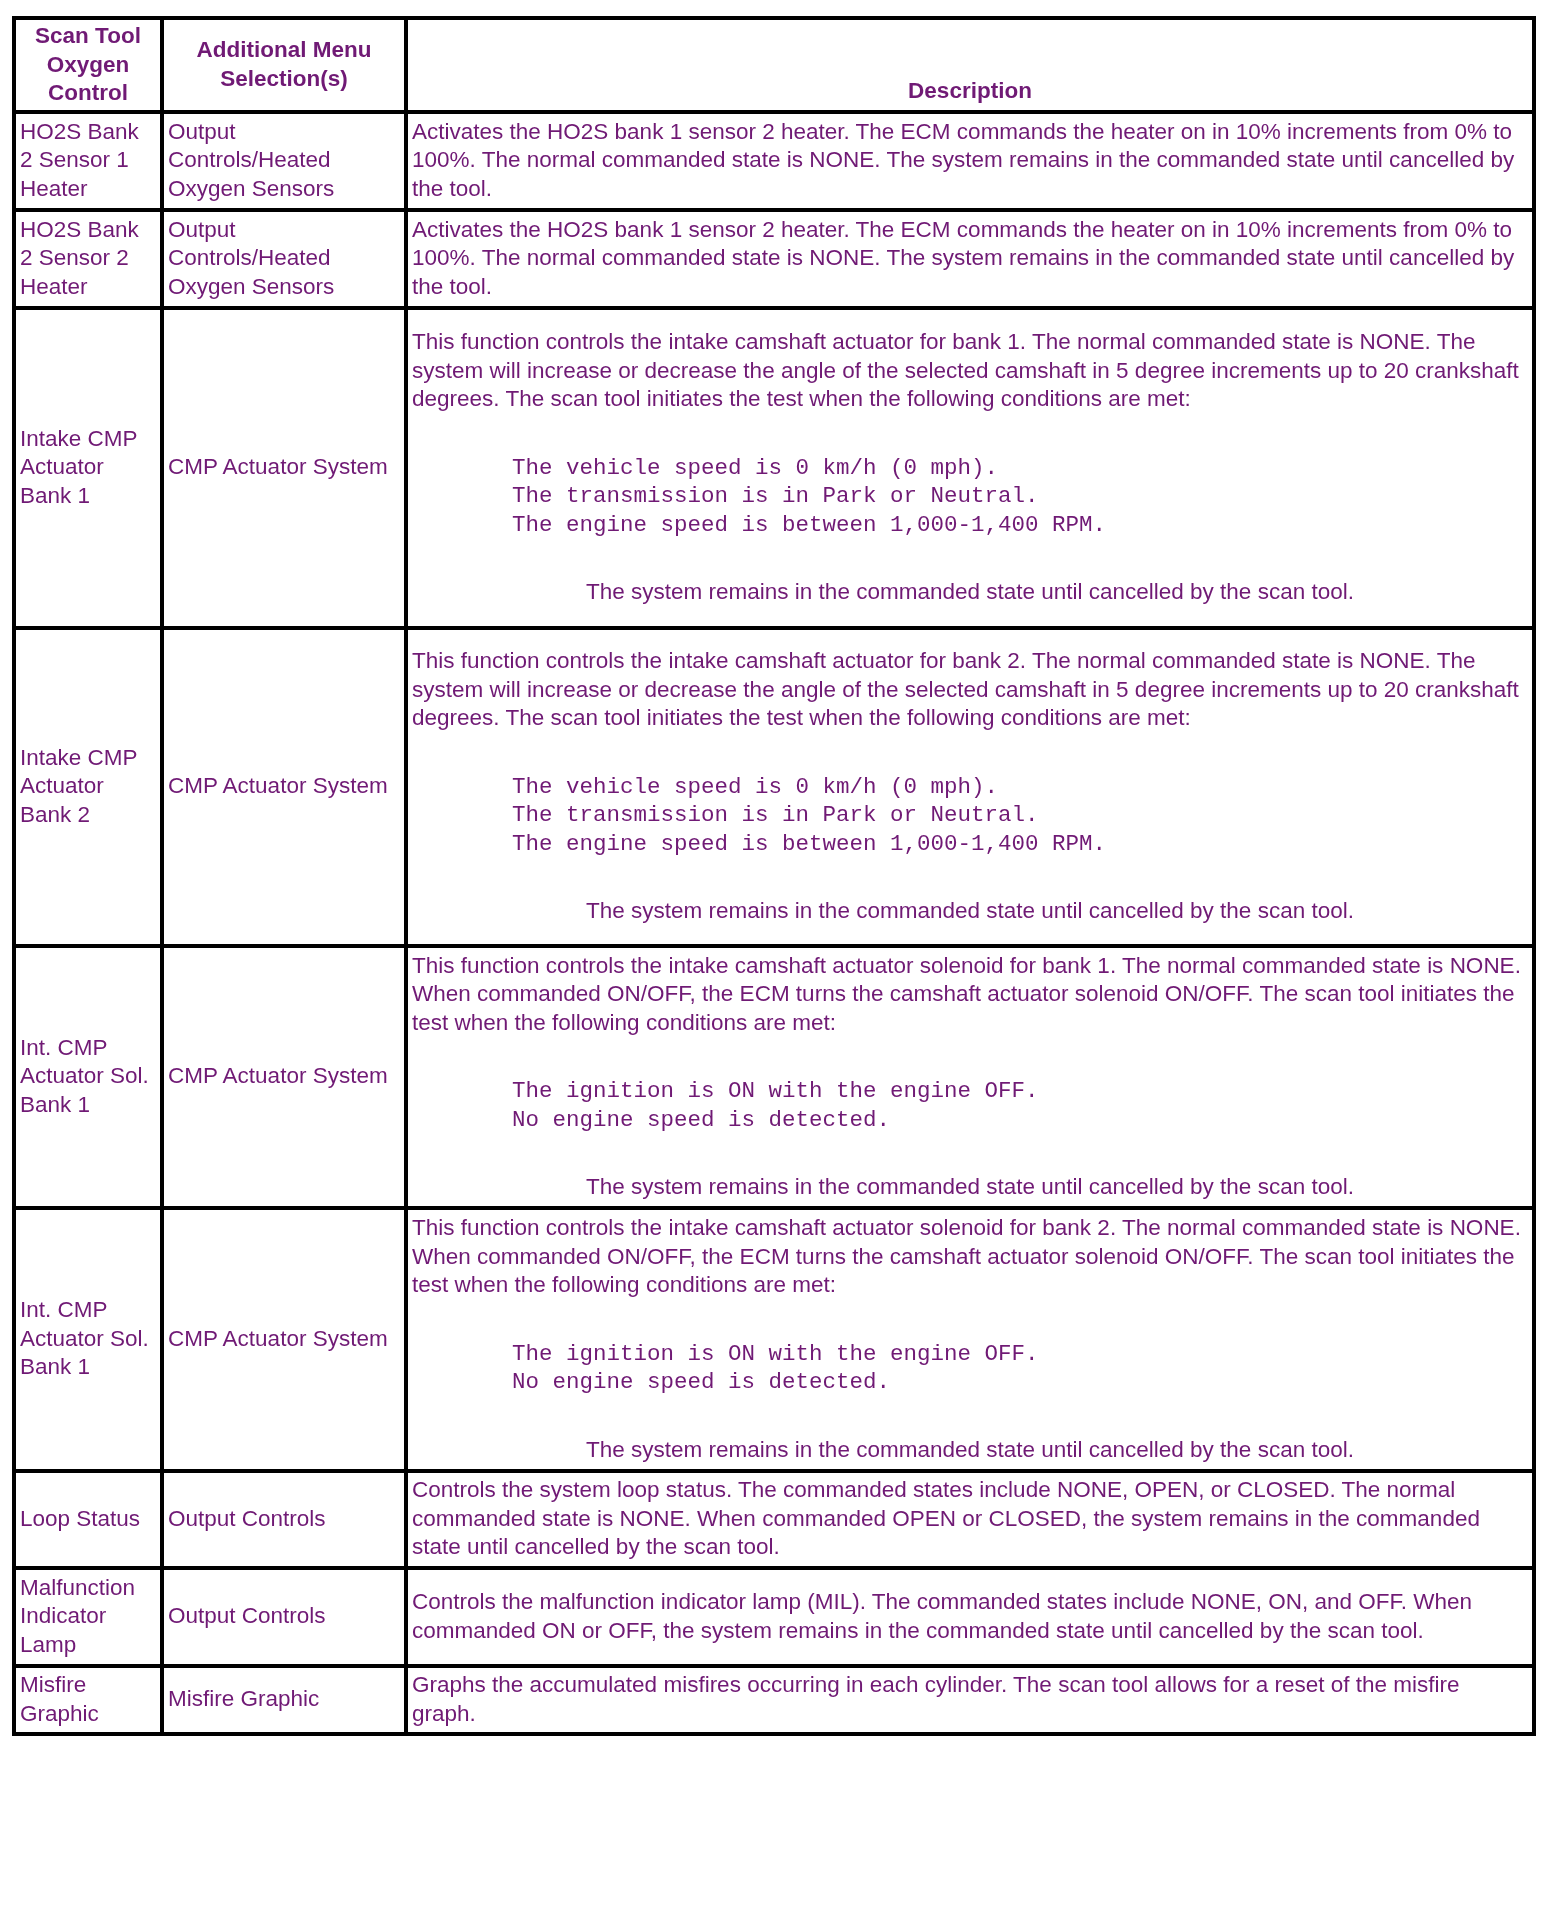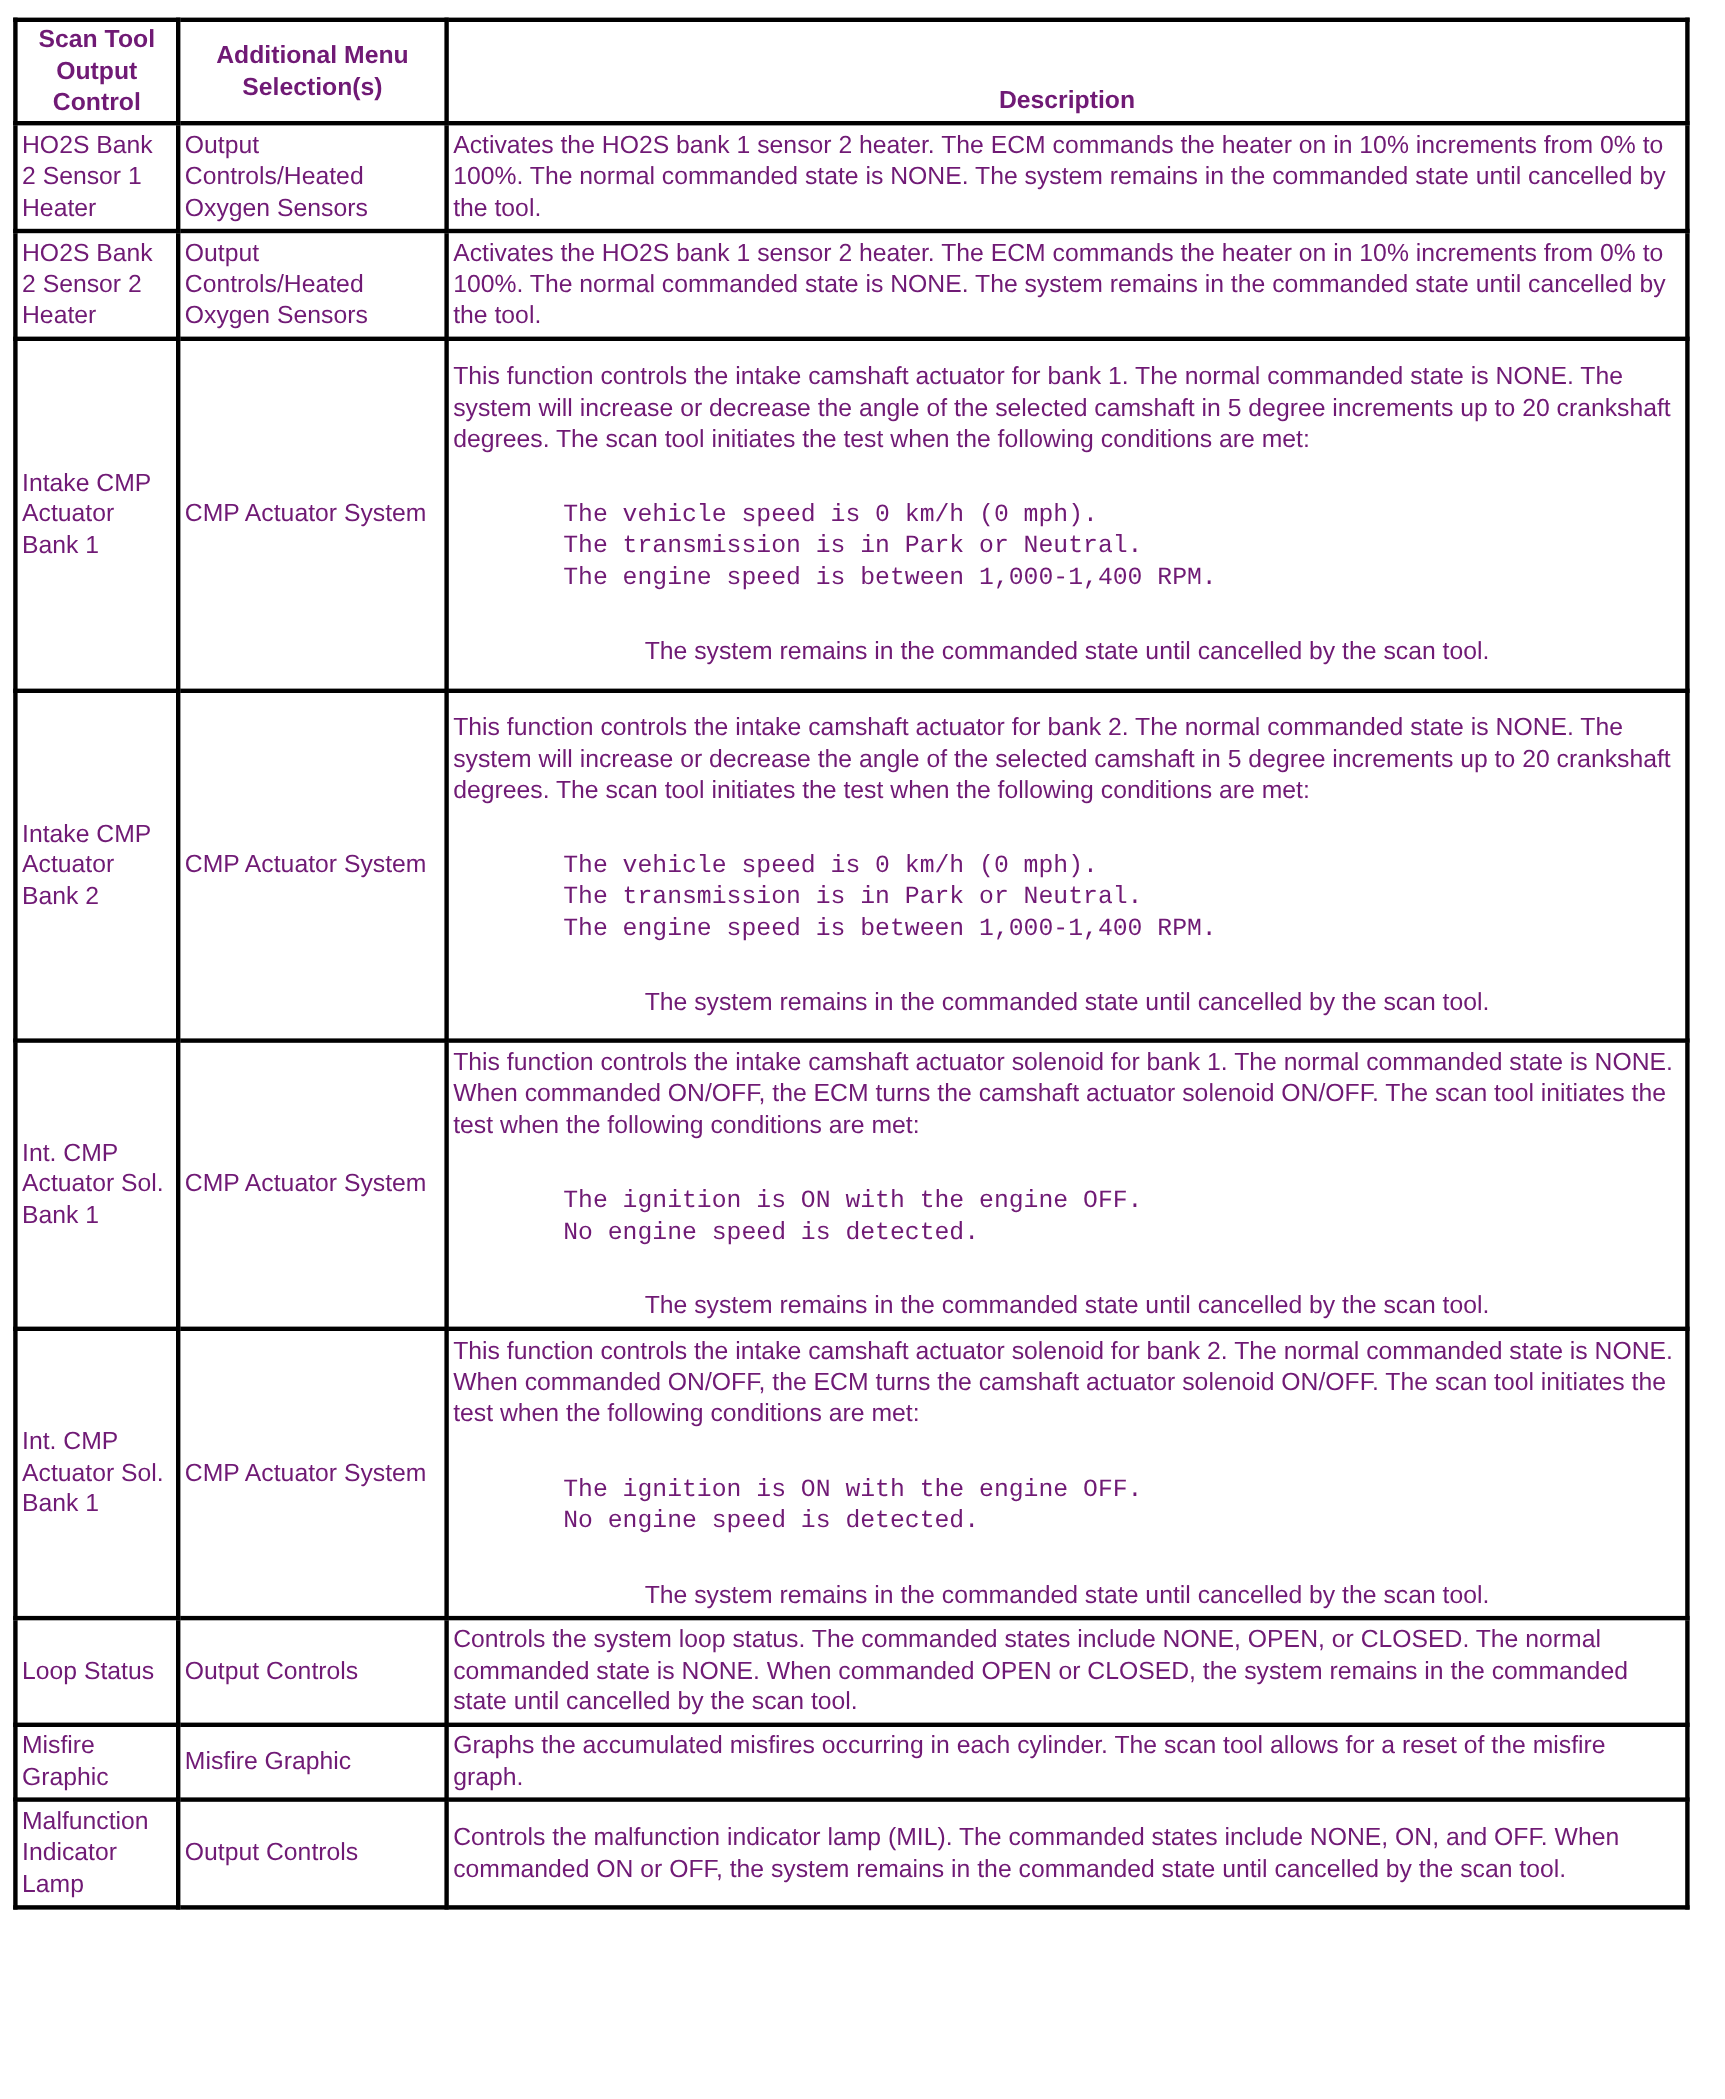--- a/index.html
+++ b/index.html
@@ -45,21 +45,21 @@
 <table class="spec">
   <colgroup>
     <col class="c1">
         <col class="c2">
         <col class="c3">
   </colgroup>
   <thead>
     <tr style="height:70px;">
       <th>
         <span class="para">Scan Tool</span>
-        <span class="para">Output Control</span>
+        <span class="para">Oxygen Control</span>
       </th>
       <th>
         <span class="para">Additional Menu</span>
         <span class="para">Selection(s)</span>
       </th>
       <th class="desc-h">Description</th>
     </tr>
   </thead>
   <tbody>
 
@@ -129,27 +129,27 @@
         <span class="tail">The system remains in the commanded state until cancelled by the scan tool.</span>
       </td>
     </tr>
 
     <tr style="height:97px;">
       <td>Loop Status</td>
       <td>Output Controls</td>
       <td class="desc">Controls the system loop status. The commanded states include NONE, OPEN, or CLOSED. The normal commanded state is NONE. When commanded OPEN or CLOSED, the system remains in the commanded state until cancelled by the scan tool.</td>
     </tr>
 
+    <tr style="height:98px;">
+      <td>Malfunction Indicator Lamp</td>
+      <td>Output Controls</td>
+      <td class="desc">Controls the malfunction indicator lamp (MIL). The commanded states include NONE, ON, and OFF. When commanded ON or OFF, the system remains in the commanded state until cancelled by the scan tool.</td>
+    </tr>
+
     <tr style="height:68px;">
       <td>Misfire Graphic</td>
       <td>Misfire Graphic</td>
       <td class="desc">Graphs the accumulated misfires occurring in each cylinder. The scan tool allows for a reset of the misfire graph.</td>
-    </tr>
-
-    <tr style="height:98px;">
-      <td>Malfunction Indicator Lamp</td>
-      <td>Output Controls</td>
-      <td class="desc">Controls the malfunction indicator lamp (MIL). The commanded states include NONE, ON, and OFF. When commanded ON or OFF, the system remains in the commanded state until cancelled by the scan tool.</td>
     </tr>
 
   </tbody>
 </table>
 </div>
 
 </body></html>

